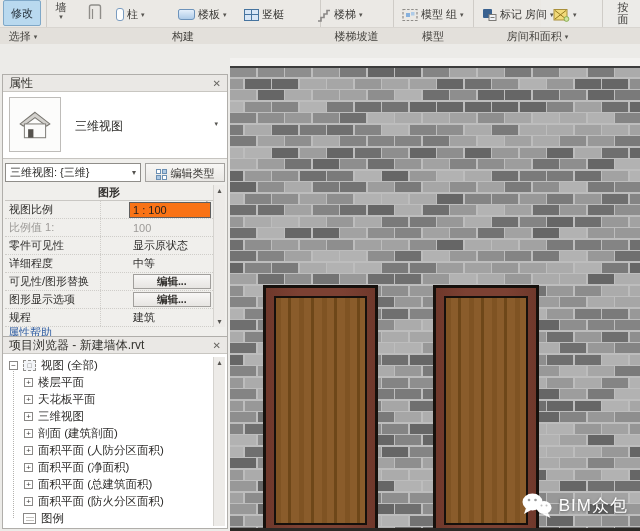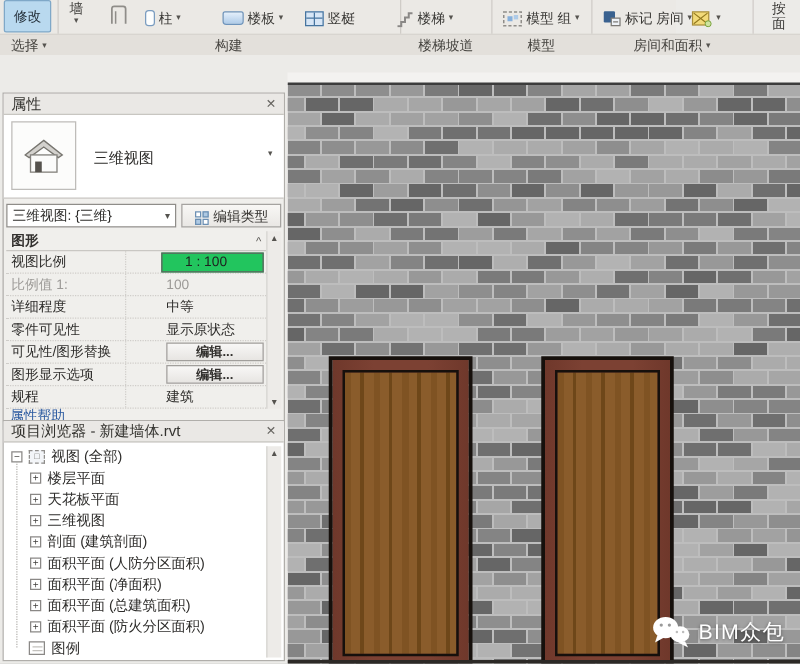--- a/index.html
+++ b/index.html
@@ -29,29 +29,29 @@
   .thumb{position:absolute;left:6px;top:5px;width:52px;height:55px;background:#fcfcfb;border:1px solid #bebcb9;display:flex;align-items:center;justify-content:center;}
   .tname{position:absolute;left:72px;top:26px;font-size:12px;color:#2c2b29;}
   .tdd{position:absolute;right:9px;top:28px;}
   .selrow{position:absolute;left:2px;top:88px;width:220px;height:19px;display:flex;gap:4px;}
   .seldrop{flex:1;height:19px;background:#fff;border:1px solid #8f8d89;font-size:11px;display:flex;align-items:center;padding:0 4px;color:#2c2b29;}
   .seldrop .dd{margin-left:auto;font-size:8px;}
   .edittype{width:80px;height:19px;display:flex;align-items:flex-end;justify-content:center;gap:3px;font-size:11px;color:#33312e;background:linear-gradient(#f8f7f5,#e9e7e4);border:1px solid #a5a3a0;font-family:inherit;}
   .tt-grid{width:12px;height:12px;display:grid;grid-template-columns:5px 5px;grid-template-rows:5px 5px;gap:1px;flex:none;}
   .tt-grid i{border:1px solid #6b8fb3;background:#fff;}
   .tt-grid i:nth-child(2),.tt-grid i:nth-child(3){background:#aec9e3;}
-  .gsection{position:absolute;left:2px;top:110px;width:208px;height:16px;display:flex;align-items:center;padding:0 4px;font-size:11px;font-weight:bold;color:#33312f;border-bottom:1px solid #c9c7c3;}
+  .gsection{position:absolute;left:2px;top:110px;width:208px;height:16px;display:flex;align-items:center;padding:0 4px;font-size:11px;font-weight:bold;color:#33312f;border-bottom:1px solid #c9c7c3;flex-direction:column;}
   .gsection .coll{margin-left:auto;font-weight:normal;font-size:9px;color:#55534f;}
   .ptable{position:absolute;left:2px;top:126px;width:208px;}
   .prow{display:flex;height:18px;border-bottom:1px dotted #cfcdc9;font-size:11px;align-items:center;gap:28px;}
   .plabel{width:96px;padding-left:4px;color:#2e2d2b;border-right:1px dotted #cfcdc9;height:100%;display:flex;align-items:center;}
   .pval{flex:1;height:100%;padding-left:4px;color:#2e2d2b;display:flex;align-items:center;}
   .kind-disabled .plabel,.kind-disabled .pval{color:var(--text_gray,#9c9a97);}
   .kind-input .pval{padding:1px 2px 1px 0;}
-  .pinput{display:flex;align-items:center;width:100%;height:16px;border:1px solid #5f5f5f;background:#22c55e;padding:0 18px;font-size:11px;color:#1f1f1f;}
+  .pinput{display:flex;align-items:center;width:100%;height:16px;border:1px solid #5f5f5f;background:#f97316;padding:0 3px;font-size:11px;color:#1f1f1f;}
   .pedit{width:97%;height:15px;font-size:10.5px;background:linear-gradient(#f8f7f6,#e7e5e2);border:1px solid #a19f9c;color:#33312e;font-family:inherit;font-weight:bold;}
   .pscroll{position:absolute;top:110px;right:2px;bottom:16px;width:12px;background:#edebe8;border-left:1px solid #d5d3cf;display:flex;flex-direction:column;justify-content:space-between;align-items:center;font-size:8px;color:#55534f;padding:1px 0;}
   .pfoot{position:absolute;left:5px;right:4px;bottom:2px;height:17px;display:flex;align-items:center;}
   .helplink{font-size:11px;color:var(--link_blue,#2b5aa0);text-decoration:underline;cursor:pointer;}
   .applybtn{margin-left:auto;width:84px;height:17px;font-size:11px;color:var(--text_gray,#9c9a97);background:#f0eeec;border:1px solid #b8b5b1;font-family:inherit;}
 
   
   .browser{position:absolute;left:2px;top:336px;width:226px;height:193px;background:#fff;border:1px solid #b0aeaa;}
   .tree{position:absolute;left:0;top:18px;right:14px;bottom:0;font-size:11.5px;color:#2e2d2b;padding-top:2px;overflow:hidden;}
   .connector{position:absolute;left:10px;top:14px;bottom:10px;border-left:1px dotted #b5b3af;}
@@ -223,26 +223,26 @@
       <div class="plabel">视图比例</div>
       <div class="pval">
           <span class="pinput">1 : 100</span>
         </div>
     </div>
     <div class="prow kind-disabled">
       <div class="plabel">比例值 1:</div>
       <div class="pval">100</div>
     </div>
     <div class="prow">
+      <div class="plabel">零件可见性</div>
+      <div class="pval">显示原状态</div>
+    </div>
+    <div class="prow">
       <div class="plabel">详细程度</div>
       <div class="pval">中等</div>
-    </div>
-    <div class="prow">
-      <div class="plabel">零件可见性</div>
-      <div class="pval">显示原状态</div>
     </div>
     <div class="prow">
       <div class="plabel">可见性/图形替换</div>
       <div class="pval">
           <button class="pedit">编辑...</button>
         </div>
     </div>
     <div class="prow">
       <div class="plabel">图形显示选项</div>
       <div class="pval">

